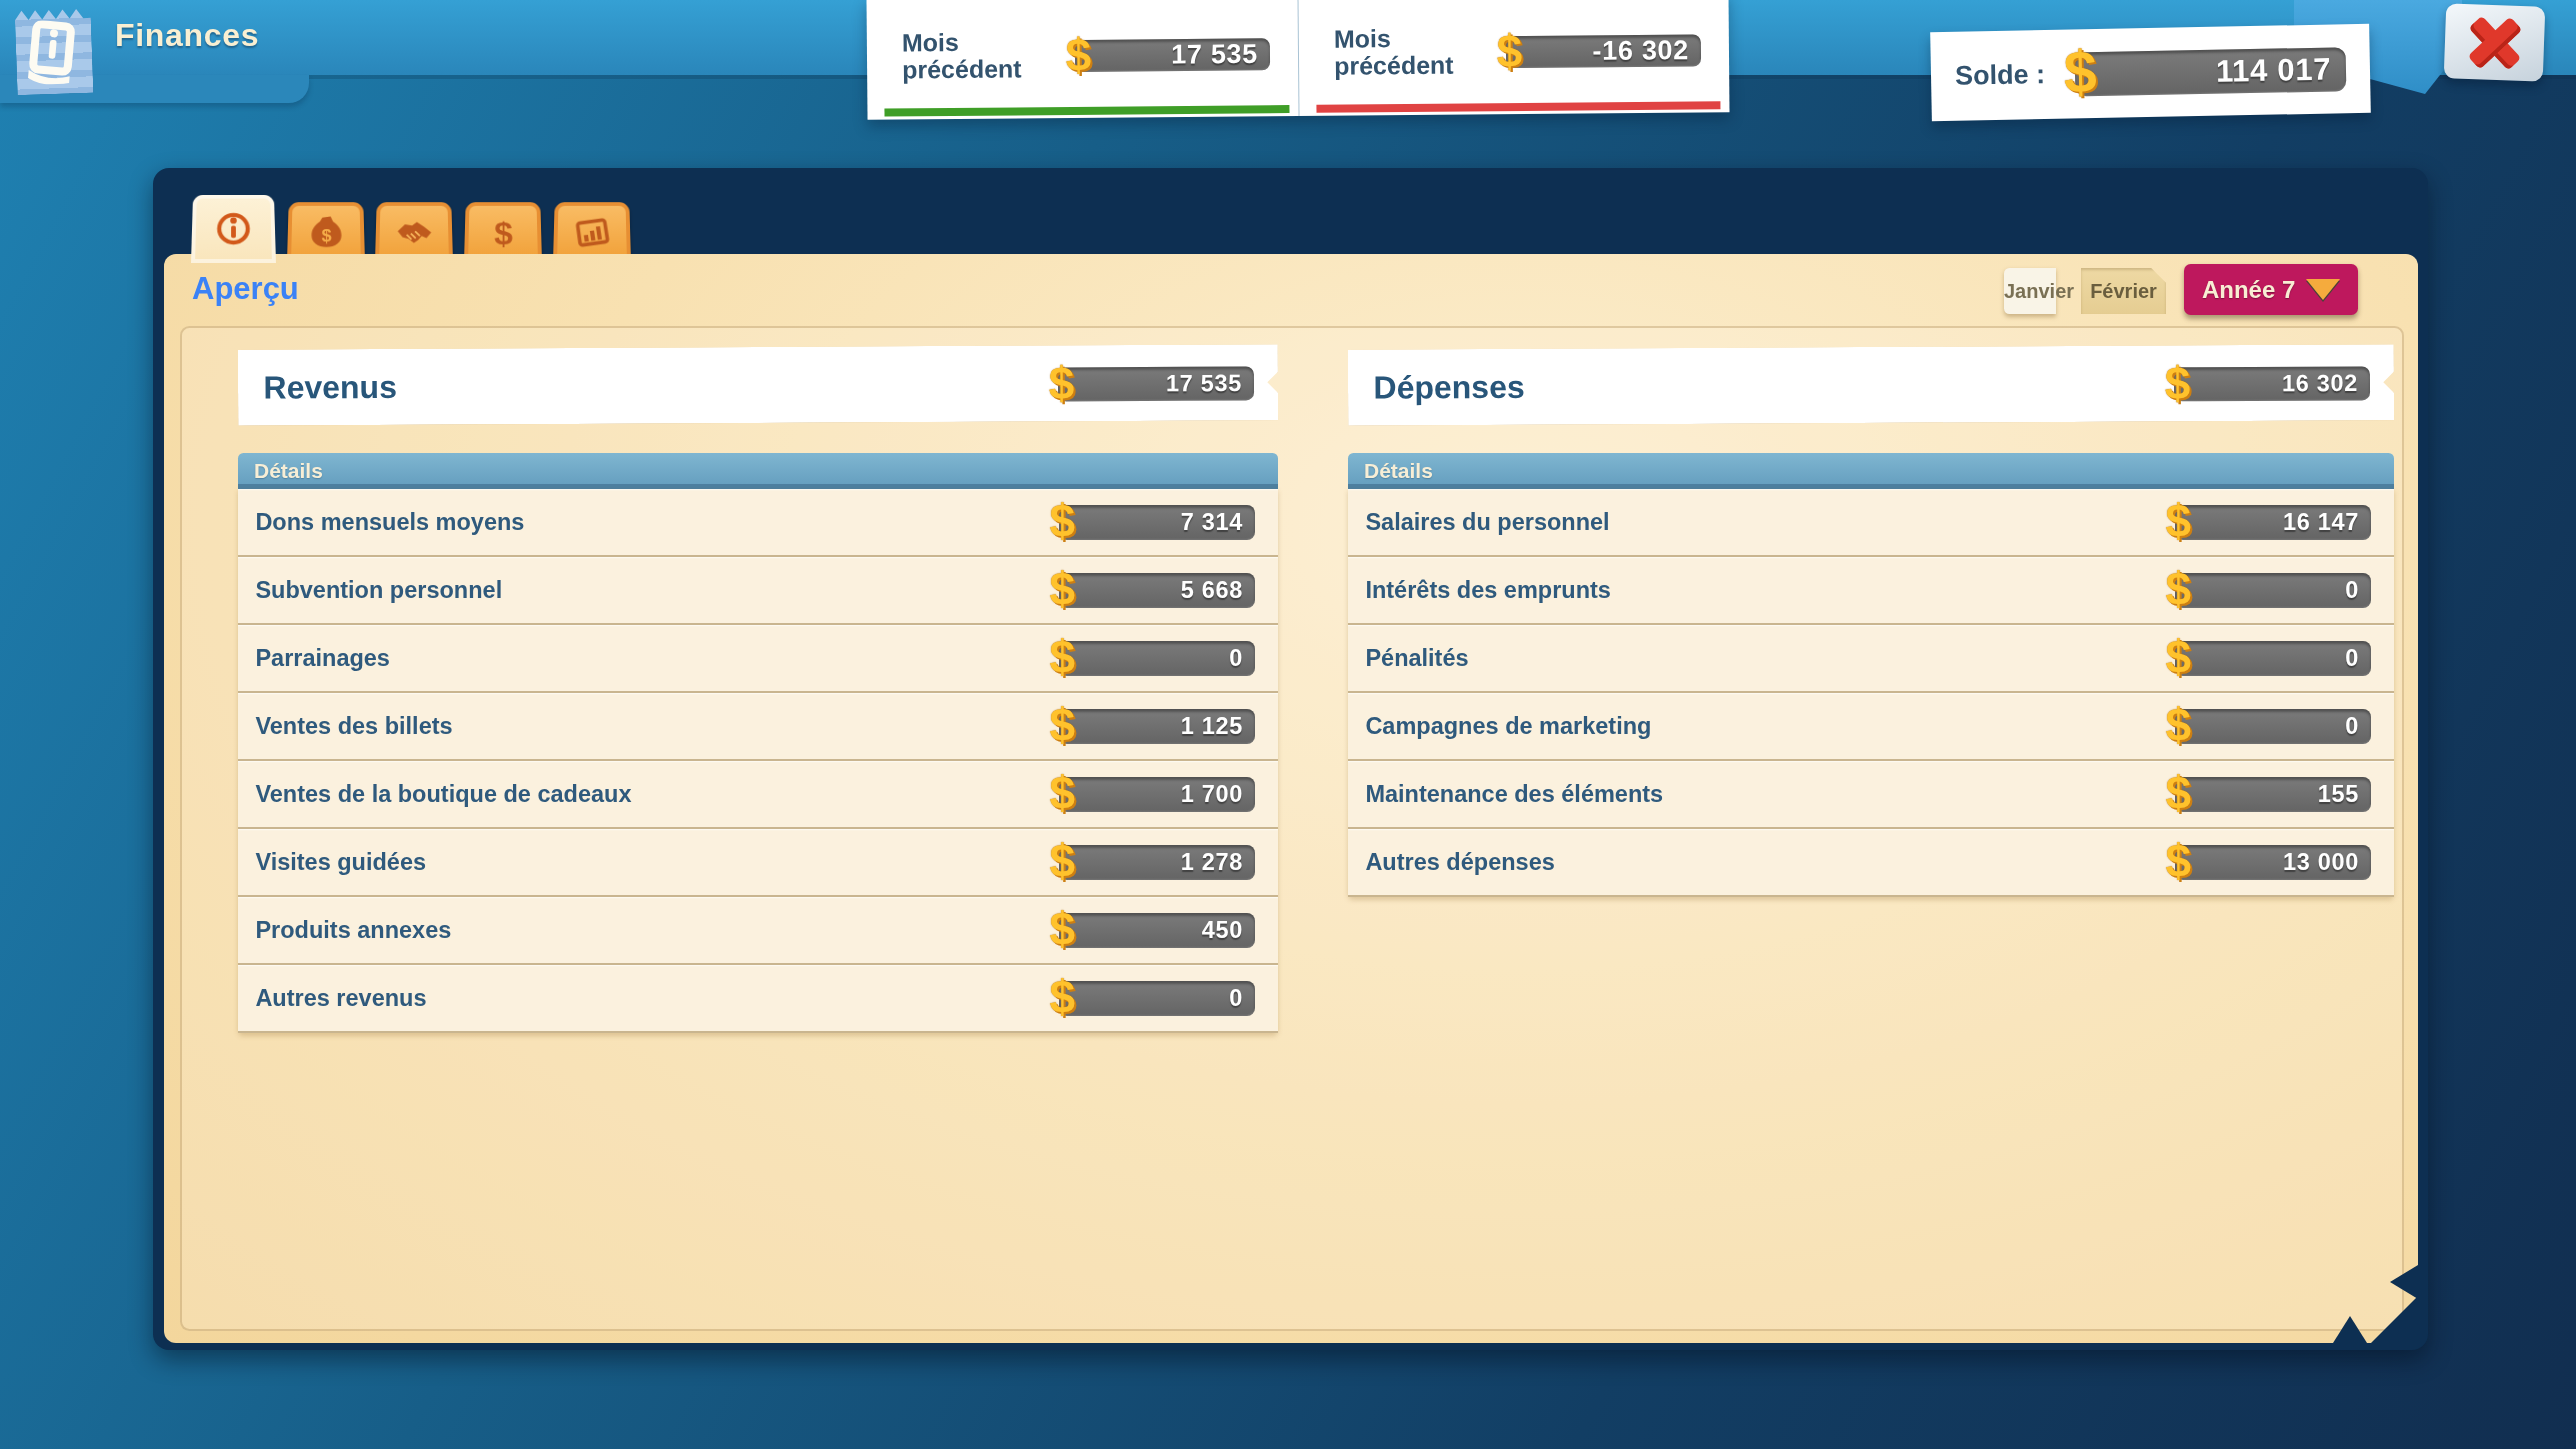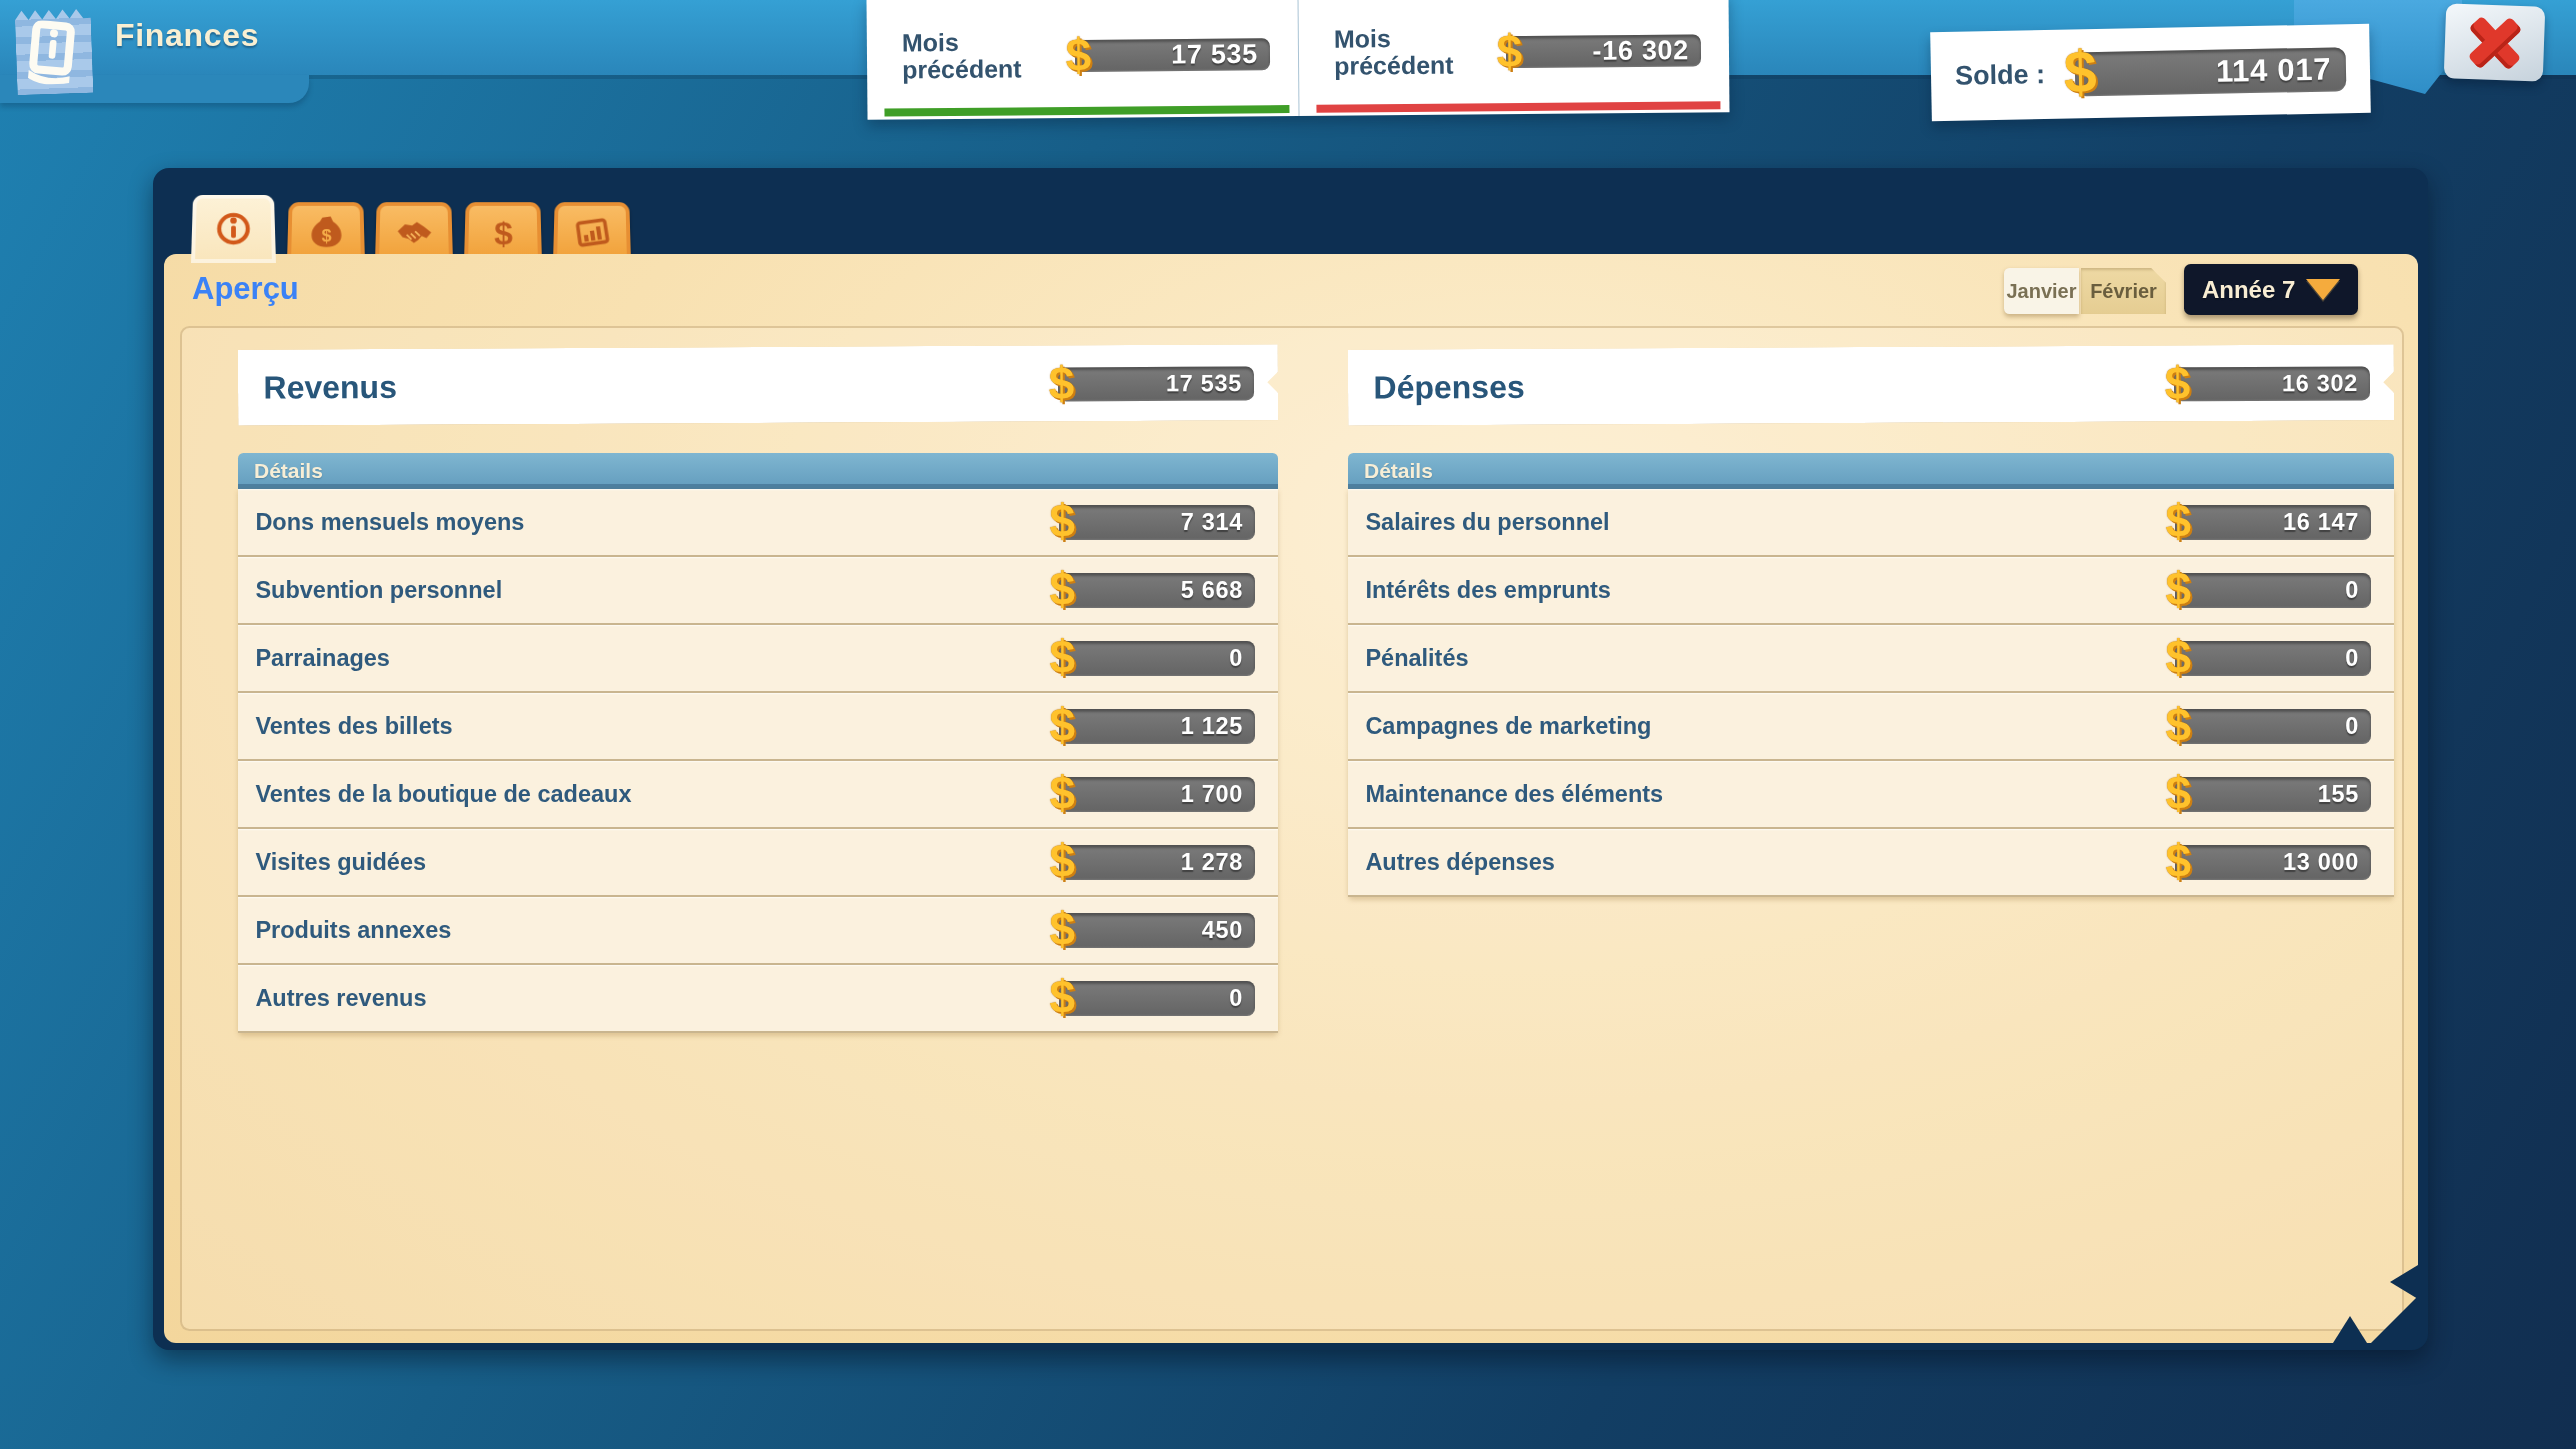--- a/index.html
+++ b/index.html
@@ -102,27 +102,27 @@
     color:#3b82f6; z-index:3;text-align:right; }
   .content-frame { left:180px; top:326px; width:2224px; height:1005px; z-index:2;
     border:2px solid rgba(176,141,87,.38); border-radius:9.4px;
     background:rgba(253,246,230,.22); }
 
   
   .month-btn { top:268px; height:46px; z-index:3; border:none; cursor:pointer;
     font-family:inherit; font-size:20px; font-weight:bold; color:#7a7054;
     background:#f9f4e7; border-radius:5.4px;
     box-shadow:0 2.7px 4px rgba(120,85,35,.35); }
-  .month-btn.m0 { left:2004px; width:75px; border-radius:5.4px 0 0 5.4px; }
+  .month-btn.m0 { left:2004px; width:52px; border-radius:5.4px 0 0 5.4px; }
   .month-btn.m1 { left:2081px; width:85px; border-radius:0; }
   .month-btn.selected { background:linear-gradient(#eed9a4,#e5cd92); color:#6a5e3e;
     box-shadow:inset 0 2px 2.7px rgba(110,80,30,.25);
     clip-path:polygon(0 0,calc(100% - 14.8px) 0,100% 14.8px,100% 100%,0 100%); }
   .year-btn { left:2184px; top:264px; width:174px; height:51px; z-index:3;
-    background:#0f172a; border:none; border-radius:6.7px; cursor:pointer;
+    background:#be185d; border:none; border-radius:6.7px; cursor:pointer;
     display:flex; align-items:center; justify-content:center; gap:10.7px;
     box-shadow:0 3.4px 5.4px rgba(60,40,15,.4); }
   .year-btn .label { font-size:24px; font-weight:bold; color:#f8edd3;
     font-family:inherit; text-shadow:0 1.3px 1.3px rgba(0,0,0,.35); }
   .tri-down { width:0; height:0; border-left:17.4px solid transparent;
     border-right:17.4px solid transparent; border-top:21.5px solid #f5ab3d;
     filter:drop-shadow(0 2px 0 #4a4337); }
 
   
   .col { z-index:3;padding-left:25px; }

